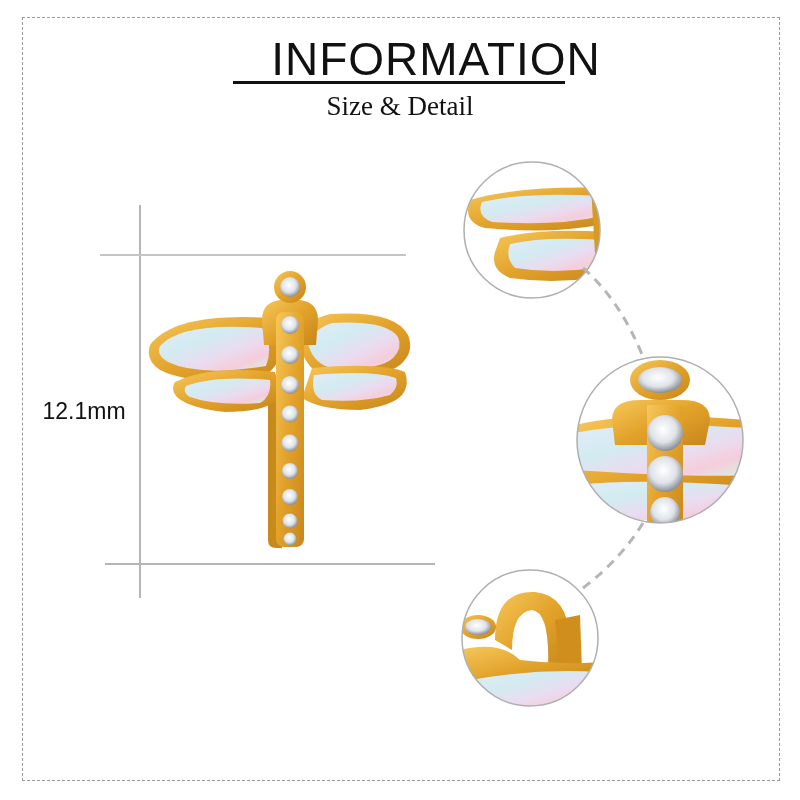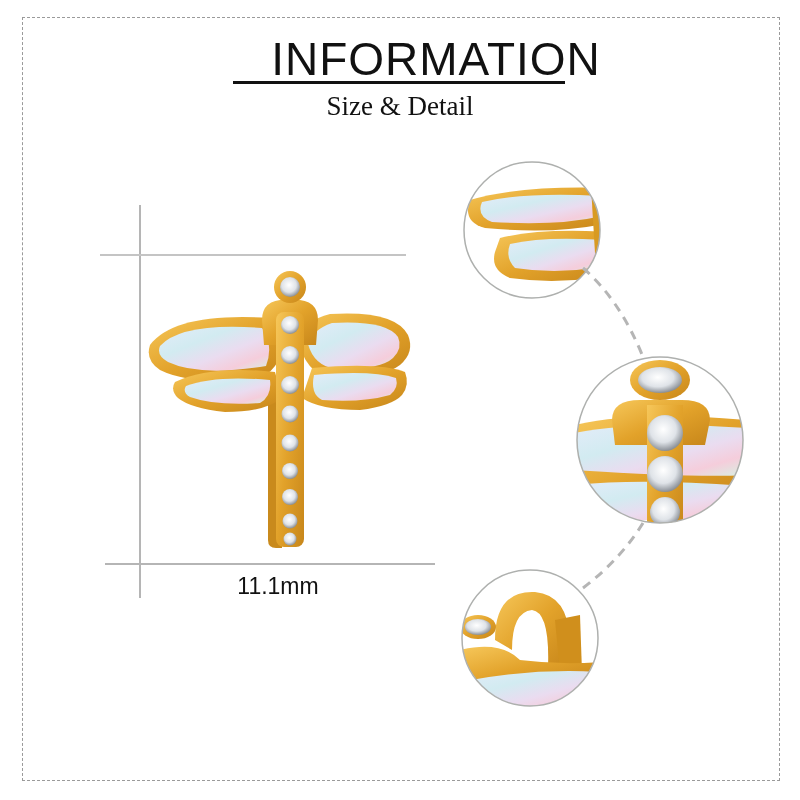--- a/index.html
+++ b/index.html
@@ -21,23 +21,23 @@
 
 <div class="title">INFORMATION</div>
 <div class="title-rule"></div>
 <div class="subtitle">Size &amp; Detail</div>
 
 <div class="dim" style="left:139px; top:205px; width:1.5px; height:393px;"></div>
 <div class="dim" style="left:100px; top:254px; width:306px; height:1.5px; background:#c4c4c4;"></div>
 <div class="dim" style="left:105px; top:563px; width:330px; height:1.5px;"></div>
 
 <div class="dim-label" style="left:20px; top:398px; width:128px;">
+  <span class="mm">12.1mm</span>
 </div>
 <div class="dim-label" style="left:218px; top:573px; width:120px;">
-  <span class="mm">11.1mm</span>
 </div>
 
 <svg class="art" viewBox="0 0 800 800" xmlns="http://www.w3.org/2000/svg">
   <defs>
     <linearGradient id="gold" x1="0" y1="0" x2="1" y2="1">
       <stop offset="0" stop-color="#f6c75a"></stop>
       <stop offset="0.5" stop-color="#e2a22a"></stop>
       <stop offset="1" stop-color="#c7861a"></stop>
     </linearGradient>
     <linearGradient id="opal" x1="0" y1="0" x2="1" y2="1">

